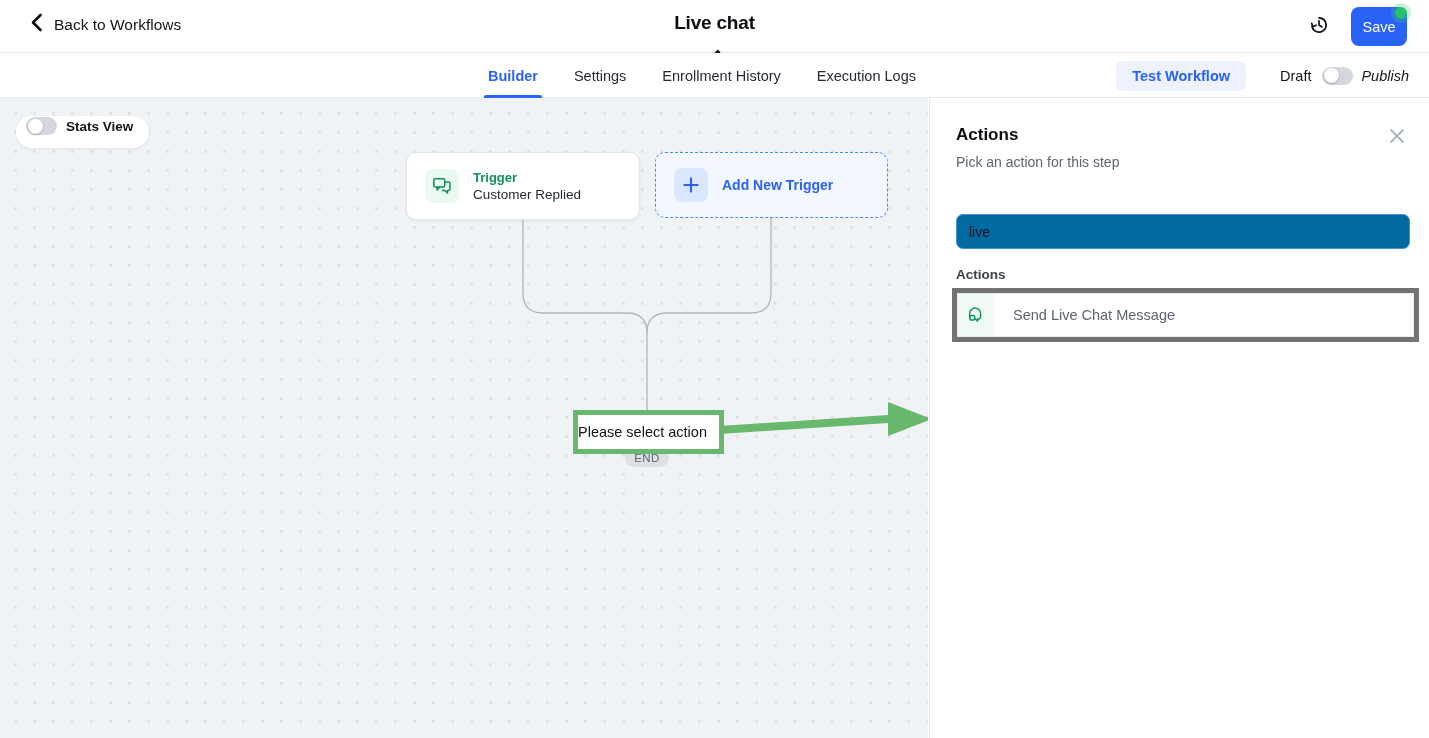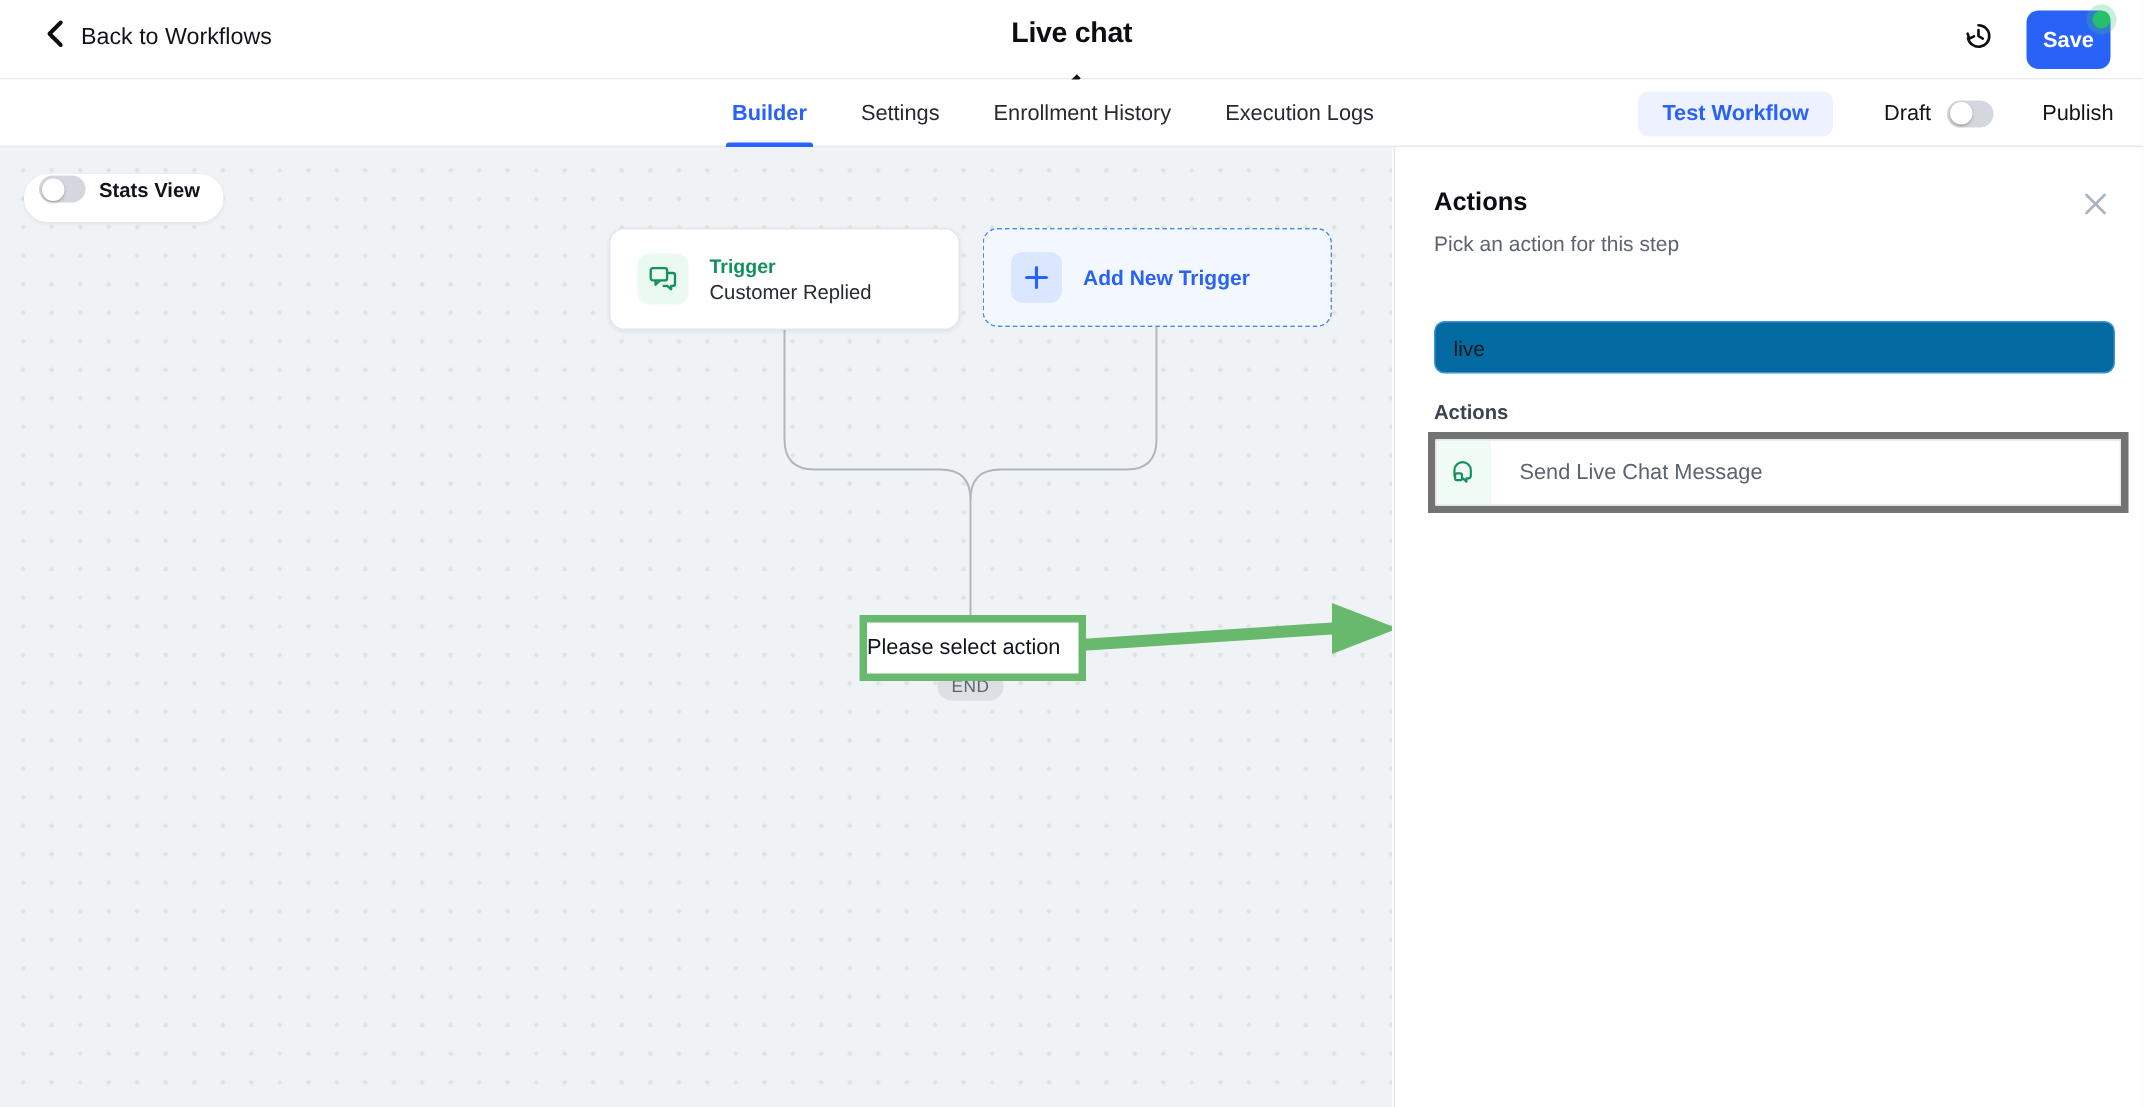--- a/index.html
+++ b/index.html
@@ -34,21 +34,21 @@
   .history-btn {
     position: absolute; right: 97px; top: 13px;
     width: 27px; height: 27px; cursor: pointer;
     display: flex; align-items: center; justify-content: center;
   }
   .save-wrap { position: absolute; right: 22px; top: 7px; }
   .save-btn {
     width: 56px; height: 39px; border-radius: 8px;
     background: #2962f6; color: #fff; border: 0;
     font-family: "Liberation Sans", sans-serif;
-    font-size: 14.5px; font-weight: 700; cursor: pointer;
+    font-size: 14.5px; font-weight: 400; cursor: pointer;
   }
   .save-badge {
     position: absolute; right: -4px; top: -4px;
     width: 20px; height: 20px; border-radius: 50%;
     background: rgba(70,200,120,.28);
     display: flex; align-items: center; justify-content: center;
   }
   .save-badge i {
     width: 12px; height: 12px; border-radius: 50%;
     background: #27c06a; display: block;
@@ -79,21 +79,21 @@
   }
   .test-workflow {
     background: #eef2fe; color: #2962f6; font-weight: 700;
     font-size: 14.5px; border-radius: 7px; padding: 7px 16px;
     cursor: pointer; border: 0; font-family: "Liberation Sans", sans-serif;
   }
   .draft-label, .publish-label {
     font-size: 14.5px; color: #11141a; font-weight: 400;
   }
   .draft-label { margin-left: 34px; }
-  .publish-label { margin-left: 32px; }
+  .publish-label { margin-left: 8px; font-style: italic; }
   .toggle {
     width: 31px; height: 18px; border-radius: 9px; background: #d4d7dd;
     margin-left: 11px; position: relative; cursor: pointer; flex: none;
   }
   .toggle i {
     position: absolute; left: 1.5px; top: 1.5px;
     width: 15px; height: 15px; border-radius: 50%;
     background: #fff; box-shadow: 0 1px 2px rgba(0,0,0,.28); display: block;
   }
 

